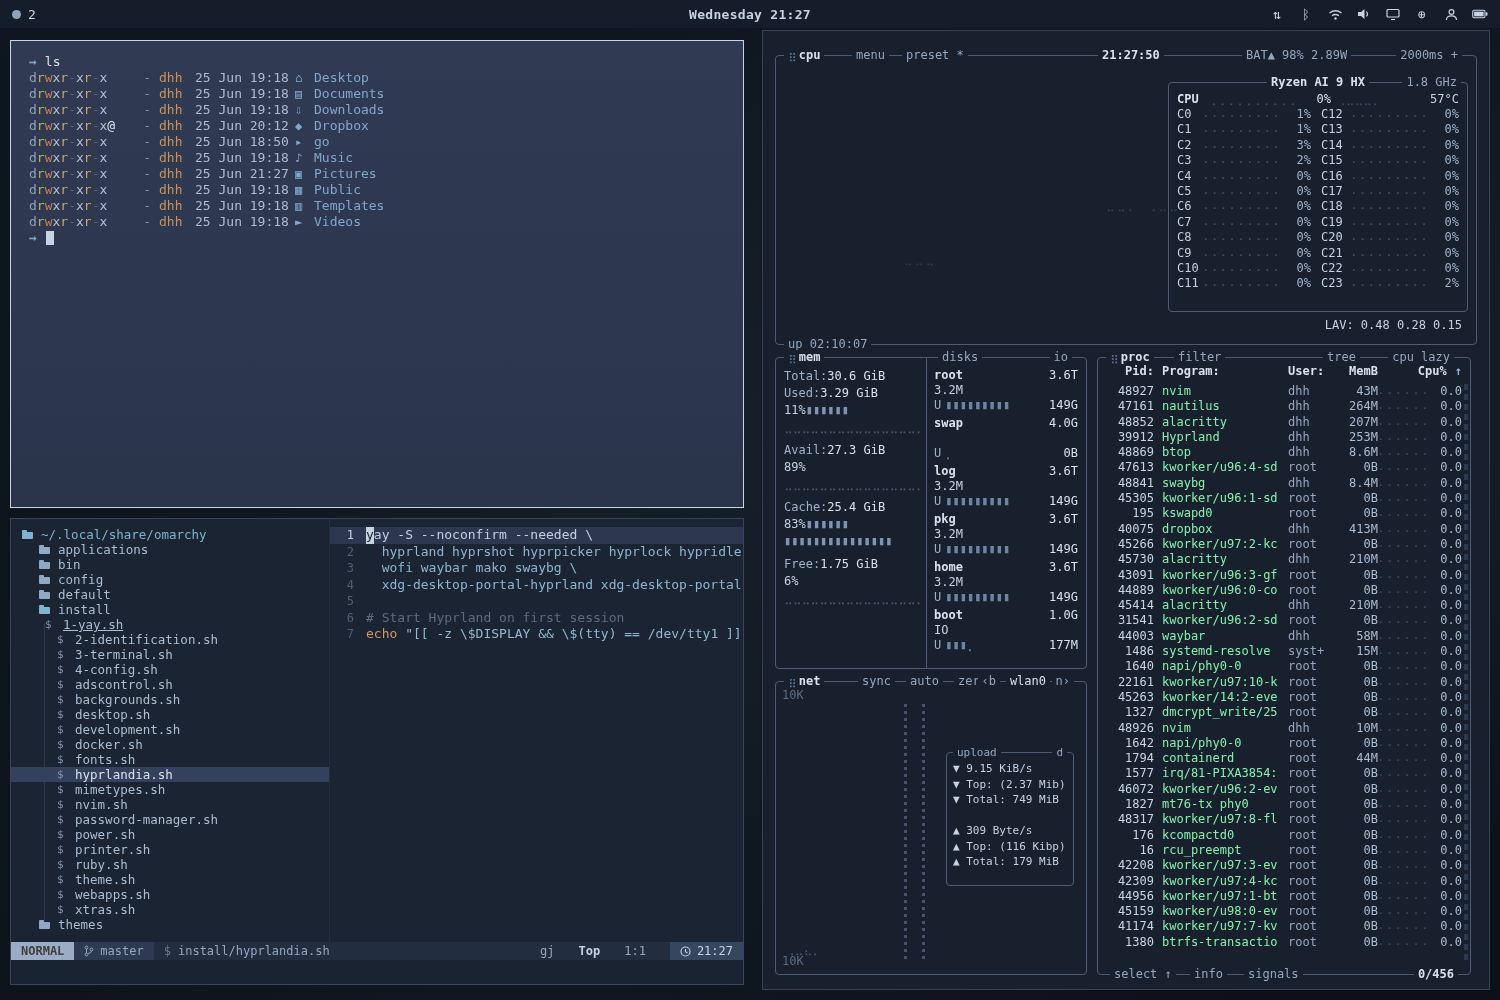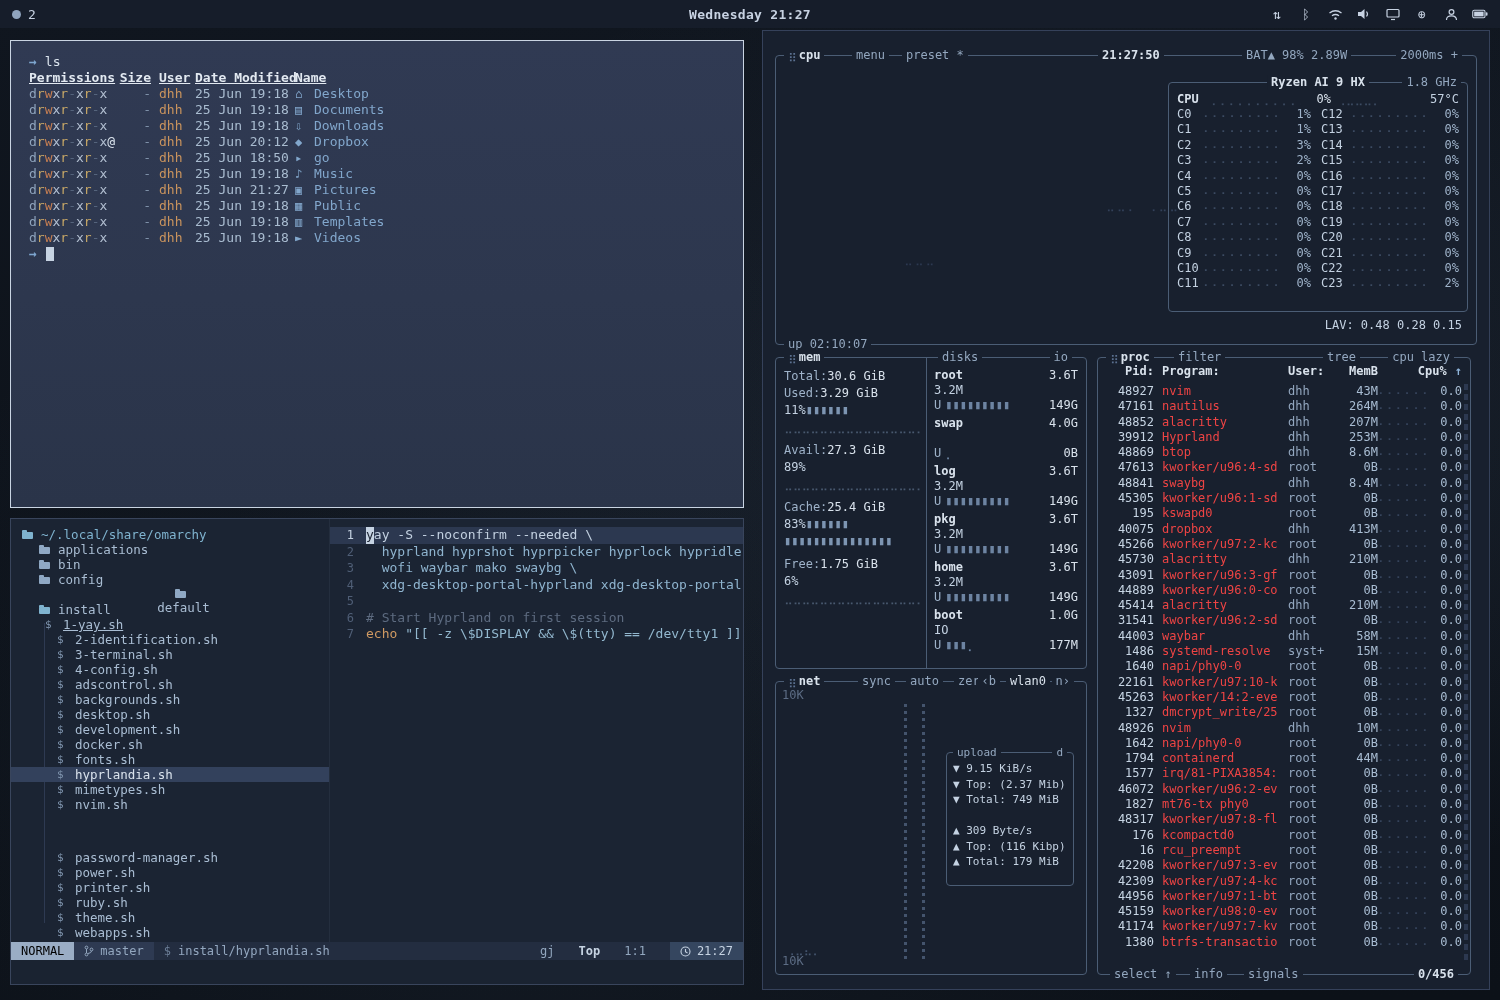--- a/index.html
+++ b/index.html
@@ -63,21 +63,21 @@
   .eline{display:flex;white-space:pre;height:16.5px;align-items:center}
   .eline.cur{background:#2c3850}
   .lnum{width:24px;text-align:right;margin-right:12px;color:#4f5e76;flex:none;font-size:12px}
   .eline.cur .lnum{color:#c6d3e2}
   .vcursor{background:#c6d3e2;color:#1b2432}
   .vcursor:empty{display:none}
   .seg.code{color:#c2d0e0}.seg.pkgs{color:#8fb4cf}.seg.comment{color:#5d6b80}
   .seg.kw{color:#d09a62}.seg.str{color:#93b8cf}
   .statusline{position:absolute;left:0;right:0;bottom:24px;height:18px;background:#232d40;
     display:flex;align-items:center;font-size:12px;color:#93a7bf;white-space:pre}
-  .sl-mode{background:#9aadc5;color:#000000;font-weight:normal;padding:0 10px;height:100%;display:flex;align-items:center}
+  .sl-mode{background:#9aadc5;color:#404040;font-weight:bold;padding:0 10px;height:100%;display:flex;align-items:center}
   .sl-branch{background:#2e3a52;padding:0 10px;height:100%;display:flex;align-items:center;gap:6px}
   .sl-file{padding:0 10px;display:flex;gap:7px}
   .sl-dollar{color:#6b7d96}
   .sl-right{margin-left:auto;display:flex;align-items:center;gap:24px;height:100%}
   .sl-time{background:#35465f;padding:0 10px;height:100%;display:flex;align-items:center;gap:6px;color:#c6d3e2}
   .cmdline{position:absolute;left:0;right:0;bottom:0;height:24px;background:#1a2331}
   
   .btop{left:762px;top:30px;width:728px;height:960px;background:var(--btop-bg);
     border-color:#35415a;font-size:12px;color:var(--fg)}
   .box{position:absolute;border:1px solid var(--bord);border-radius:4px}
@@ -139,21 +139,21 @@
   .ph-pid{width:48px;text-align:right}
   .ph-prog{width:134px;padding-left:8px}
   .ph-user{width:50px}
   .ph-mem{width:40px;text-align:right}
   .ph-sp{flex:1}
   .ph-cpu{width:32px;text-align:right}
   .ph-arrow{margin-left:8px;color:#8fb4d9}
   .prows{position:absolute;left:8px;right:8px;top:26px;bottom:10px;overflow:hidden;line-height:15.3px}
   .prow{display:flex;white-space:pre;height:15.3px}
   .ppid{width:48px;text-align:right;color:#c7d5e4;flex:none}
-  .pprog{width:134px;padding-left:8px;color:#ef4444;flex:none;overflow:hidden}
+  .pprog{width:134px;padding-left:8px;color:#86efac;flex:none;overflow:hidden}
   .puser{width:50px;color:#93a7bf;flex:none}
   .pmem{width:40px;text-align:right;color:#a9bdd3;flex:none}
   .pmeter{flex:1;text-align:center;color:#36445c;overflow:hidden}
   .pcpu{width:32px;text-align:right;color:#a9bdd3;flex:none}
   .pscroll{position:absolute;right:2px;top:26px;bottom:12px;width:4px;
       background:repeating-linear-gradient(180deg,#2c3850 0 6px,transparent 6px 10px)}
   .pr-count{right:12px;font-weight:bold;color:var(--fg-br)}
   .p-select{left:12px}.p-info{left:92px}.p-signals{left:146px}
 </style>
 </head>
@@ -204,27 +204,20 @@
           </svg>
       </span>
     </div>
   </div>
 
   <div class="win term">
     <div class="tline">
       <span class="prompt-arrow">→</span>
       <span style="color:#dbe4ee">ls</span>
     </div>
-    <div class="ls-grid ls-head">
-      <span>Permissions</span>
-      <span class="h-size">Size</span>
-      <span style="padding-left:8px">User</span>
-      <span style="padding-left:6px">Date Modified</span>
-      <span style="padding-left:2px">Name</span>
-    </div>
     <div>
 
         <div class="ls-grid">
           <span class="col-perm"><span class="pc-d">d</span><span class="pc-r">r</span><span class="pc-w">w</span><span class="pc-x">x</span><span class="pc-r">r</span><span class="pc-dash">-</span><span class="pc-x">x</span><span class="pc-r">r</span><span class="pc-dash">-</span><span class="pc-x">x</span></span>
           <span class="col-size">-</span>
           <span class="col-user">dhh</span>
           <span class="col-date">25 Jun 19:18</span>
           <span class="col-name"><span class="dir-icon">⌂</span><span>Desktop</span></span>
         </div>
 
@@ -325,21 +318,21 @@
             <div class="trow" style="padding-left: 27px;">
               <span class="ticon folder"></span>
               <span class="tlabel">bin</span>
             </div>
 
             <div class="trow" style="padding-left: 27px;">
               <span class="ticon folder"></span>
               <span class="tlabel">config</span>
             </div>
 
-            <div class="trow" style="padding-left: 27px; flex-direction: column;">
+            <div class="trow" style="padding-left: 27px;">
               <span class="ticon folder"></span>
               <span class="tlabel">default</span>
             </div>
 
             <div class="trow" style="padding-left: 27px;">
               <span class="ticon folder-open"></span>
               <span class="tlabel">install</span>
             </div>
 
             <div class="trow" style="padding-left: 32px; text-decoration: underline;">
@@ -400,21 +393,21 @@
             <div class="trow" style="padding-left: 44px;">
               <span class="ticon script"></span>
               <span class="tlabel">mimetypes.sh</span>
             </div>
 
             <div class="trow" style="padding-left: 44px;">
               <span class="ticon script"></span>
               <span class="tlabel">nvim.sh</span>
             </div>
 
-            <div class="trow" style="padding-left: 44px; margin-top: 38px;">
+            <div class="trow" style="padding-left: 44px;">
               <span class="ticon script"></span>
               <span class="tlabel">password-manager.sh</span>
             </div>
 
             <div class="trow" style="padding-left: 44px;">
               <span class="ticon script"></span>
               <span class="tlabel">power.sh</span>
             </div>
 
             <div class="trow" style="padding-left: 44px;">

